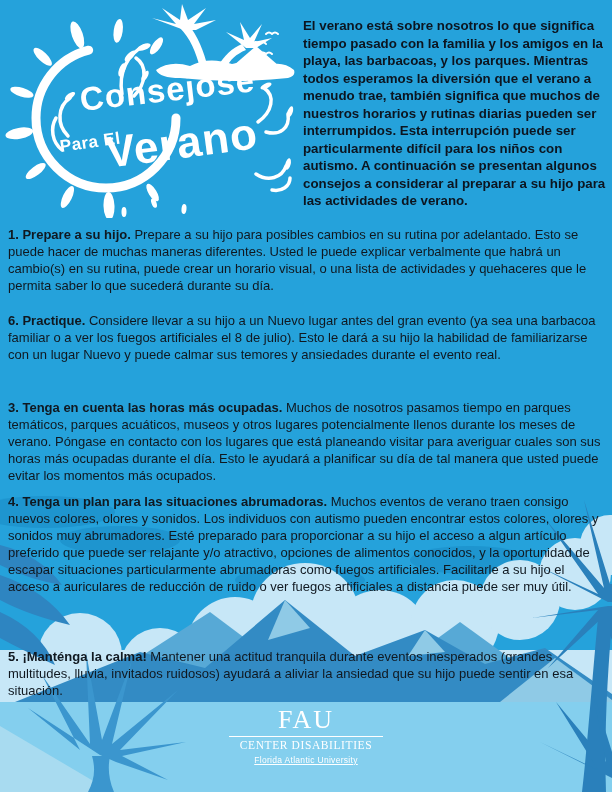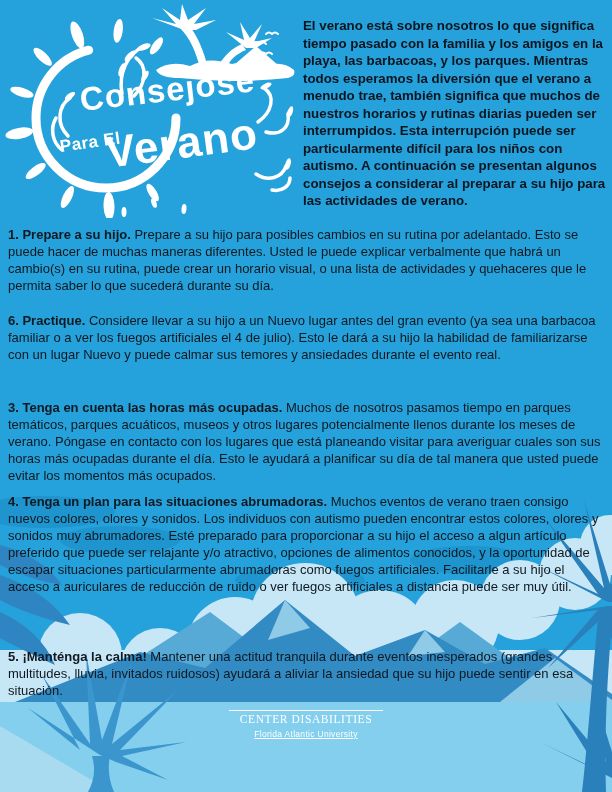--- a/index.html
+++ b/index.html
@@ -162,25 +162,26 @@
     </svg>
     <div class="lg-text lg-consejose">Consejose</div>
     <div class="lg-text lg-para">Para El</div>
     <div class="lg-text lg-verano">Verano</div>
   </div>
 
   <p class="intro">El verano está sobre nosotros lo que significa tiempo pasado con la familia y los amigos en la playa, las barbacoas, y los parques. Mientras todos esperamos la diversión que el verano a menudo trae, también significa que muchos de nuestros horarios y rutinas diarias pueden ser interrumpidos. Esta interrupción puede ser particularmente difícil para los niños con autismo. A continuación se presentan algunos consejos a considerar al preparar a su hijo para las actividades de verano.</p>
 
   <main>
     <p class="tip" style="top:226px"><b>1. Prepare a su hijo.</b><span> Prepare a su hijo para posibles cambios en su rutina por adelantado. Esto se puede hacer de muchas maneras diferentes. Usted le puede explicar verbalmente que habrá un cambio(s) en su rutina, puede crear un horario visual, o una lista de actividades y quehaceres que le permita saber lo que sucederá durante su día.</span></p>
-    <p class="tip" style="top:312px"><b>6. Practique.</b><span> Considere llevar a su hijo a un Nuevo lugar antes del gran evento (ya sea una barbacoa familiar o a ver los fuegos artificiales el 4 de julio). Esto le dará a su hijo la habilidad de familiarizarse con un lugar Nuevo y puede calmar sus temores y ansiedades durante el evento real.</span></p>
+    <p class="tip" style="top:312px"><b>6. Practique.</b><span> Considere llevar a su hijo a un Nuevo lugar antes del gran evento (ya sea una barbacoa familiar o a ver los fuegos artificiales el 8 de julio). Esto le dará a su hijo la habilidad de familiarizarse con un lugar Nuevo y puede calmar sus temores y ansiedades durante el evento real.</span></p>
     <p class="tip" style="top:399px"><b>3. Tenga en cuenta las horas más ocupadas.</b><span> Muchos de nosotros pasamos tiempo en parques temáticos, parques acuáticos, museos y otros lugares potencialmente llenos durante los meses de verano. Póngase en contacto con los lugares que está planeando visitar para averiguar cuales son sus horas más ocupadas durante el día. Esto le ayudará a planificar su día de tal manera que usted puede evitar los momentos más ocupados.</span></p>
     <p class="tip" style="top:493px"><b>4. Tenga un plan para las situaciones abrumadoras.</b><span> Muchos eventos de verano traen consigo nuevos colores, olores y sonidos. Los individuos con autismo pueden encontrar estos colores, olores y sonidos muy abrumadores. Esté preparado para proporcionar a su hijo el acceso a algun artículo preferido que puede ser relajante y/o atractivo, opciones de alimentos conocidos, y la oportunidad de escapar situaciones particularmente abrumadoras como fuegos artificiales. Facilitarle a su hijo el acceso a auriculares de reducción de ruido o ver fuegos artificiales a distancia puede ser muy útil.</span></p>
     <p class="tip" style="top:648px"><b>5. ¡Manténga la calma!</b><span> Mantener una actitud tranquila durante eventos inesperados (grandes multitudes, lluvia, invitados ruidosos) ayudará a aliviar la ansiedad que su hijo puede sentir en esa situación.</span></p>
   </main>
 
   <div id="footer">
+    <div class="fau-mark">FAU</div>
     <div class="fau-rule"></div>
     <div class="fau-center">CENTER DISABILITIES</div>
     <div class="fau-univ">Florida Atlantic University</div>
   </div>
 
 </div>
 
 </body></html>

